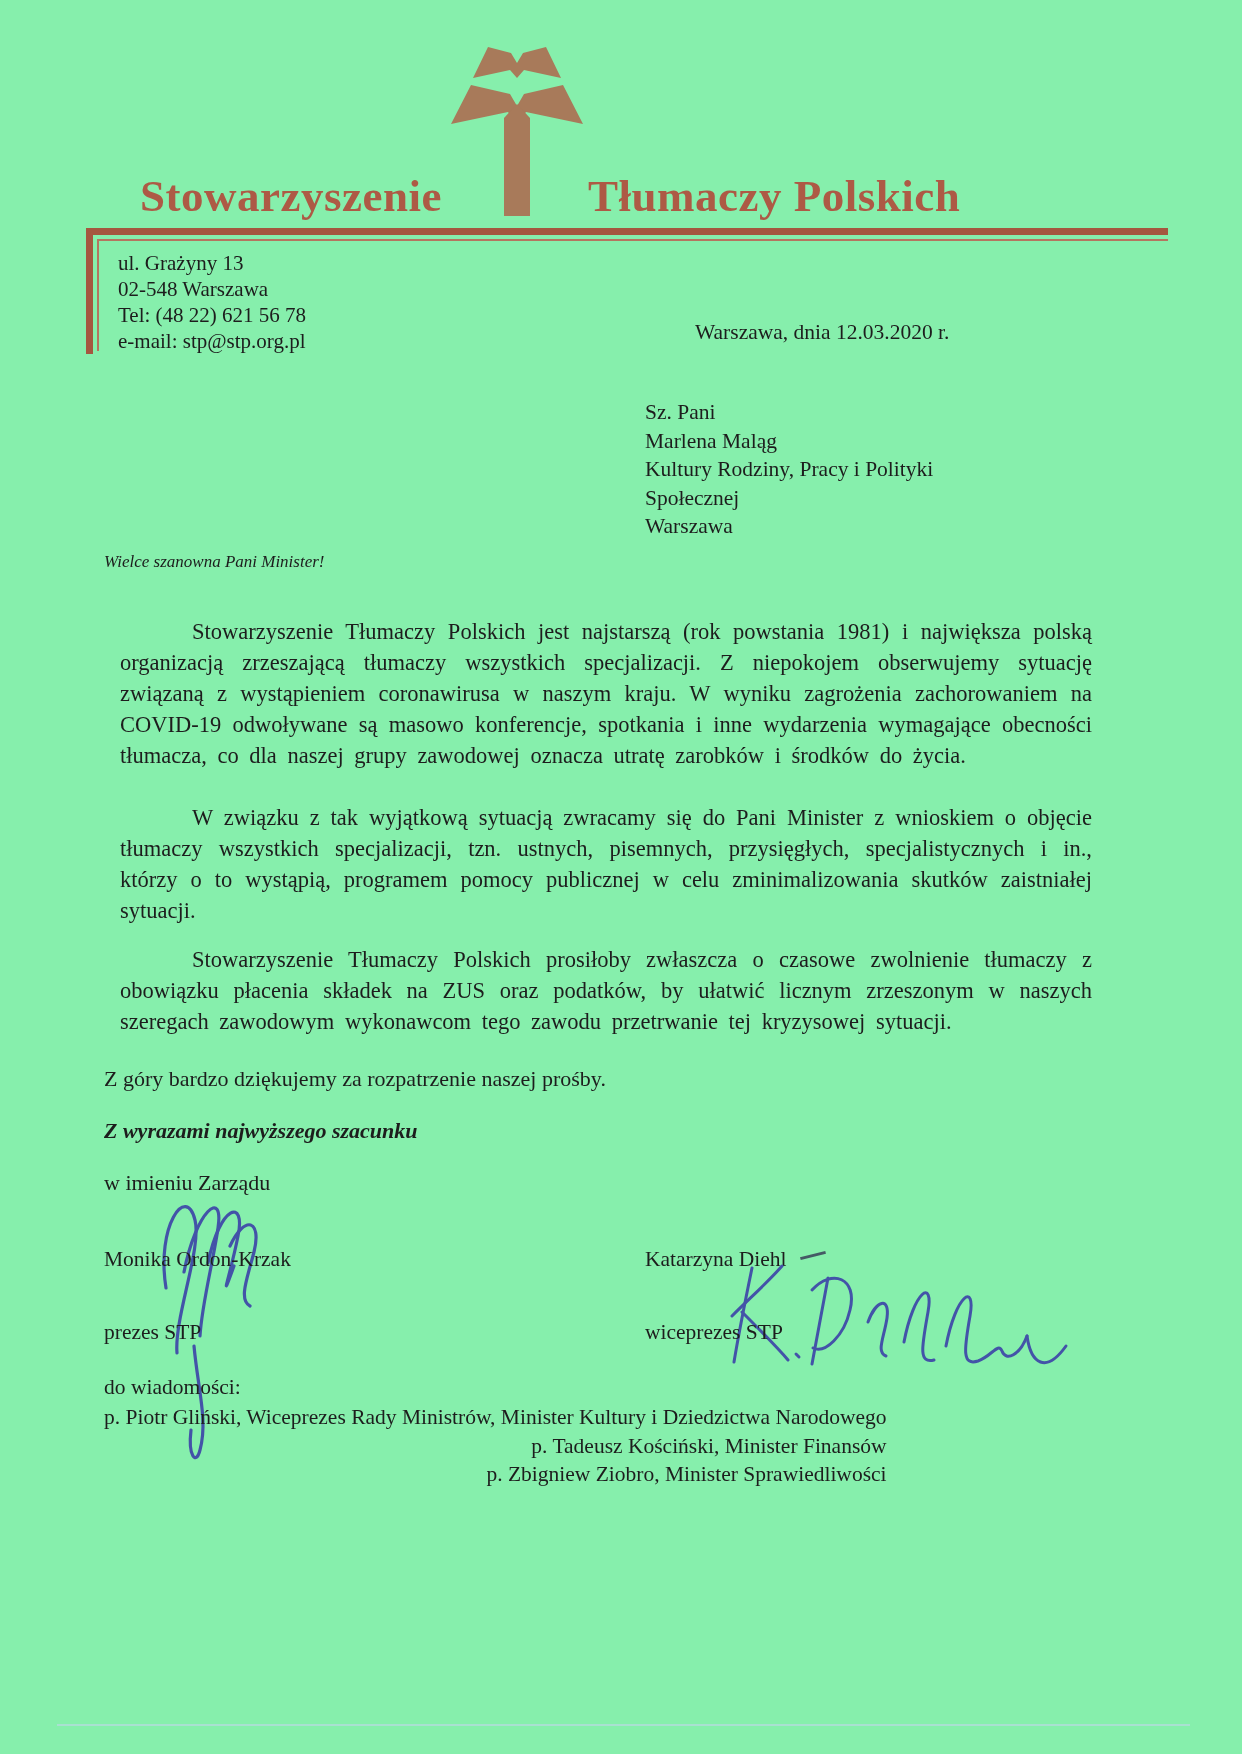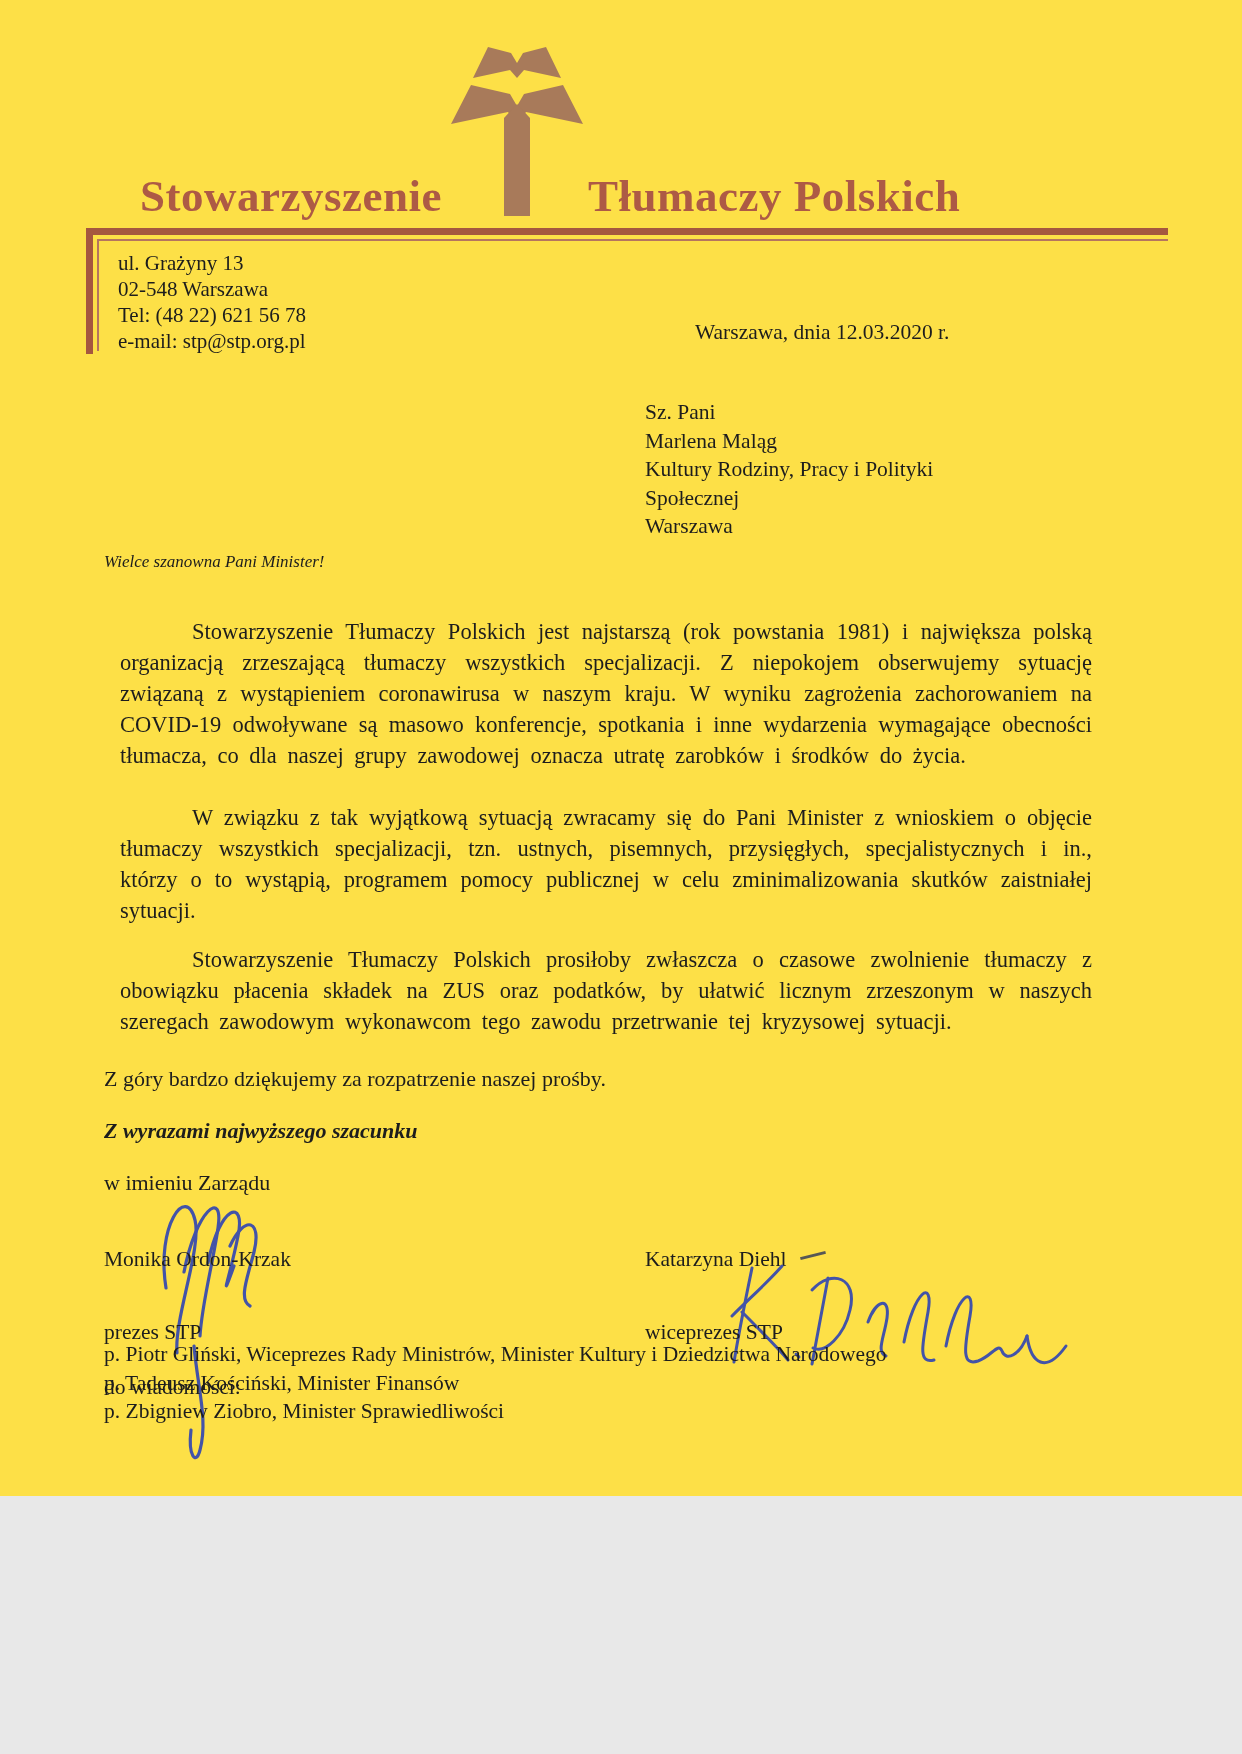--- a/index.html
+++ b/index.html
@@ -1,20 +1,20 @@
 <!DOCTYPE html>
 <html><head>
 <meta charset="utf-8">
 <style>
   html,body{margin:0;padding:0;background:#e8e8e8;}
   .page{
     position:relative;
-    width:1242px;height:1496px;
+    width:1242px;height:1754px;
     margin:0 auto;
-    background:#fde047;
+    background:#86efac;
     font-family:"Liberation Serif", serif;
     color:#1d1d1d;
     overflow:hidden;
   }
   
   .org-name{
     position:absolute;
     font-weight:bold;
     font-size:45px;
     letter-spacing:0.5px;
@@ -56,21 +56,21 @@
   .sig-name-right{left:645px;}
   .sig-title{position:absolute;top:1320px;font-size:21.5px;white-space:nowrap;}
   .sig-title-left{left:104px;}
   .sig-title-right{left:645px;}
   .sig{position:absolute;}
   .sig1{left:150px;top:1168px;}
   .sig2{left:722px;top:1252px;}
   .pen-dash{position:absolute;left:800px;top:1254px;width:26px;height:3px;transform:rotate(-14deg);opacity:.85;}
   
   .cc-label{position:absolute;left:104px;top:1375px;font-size:21.5px;}
-  .cc-list{position:absolute;left:104px;top:1340px;font-size:21.5px;line-height:28.5px;}
+  .cc-list{position:absolute;left:104px;top:1403px;font-size:21.5px;line-height:28.5px;text-align:right;}
   
   .scan-bottom-line{position:absolute;left:57px;top:1724px;width:1133px;height:2px;opacity:.55;}
 </style>
 </head>
 <body>
 
 <div class="page">
 
   <svg class="logo" width="170" height="180" viewBox="0 0 170 180" aria-hidden="true">
     <path d="M41,40 L56,9 L79,15 L85,25 L91,15 L114,9 L129,40 L92,32 L85,40 L78,32 Z" fill="#a87a5a"></path>

